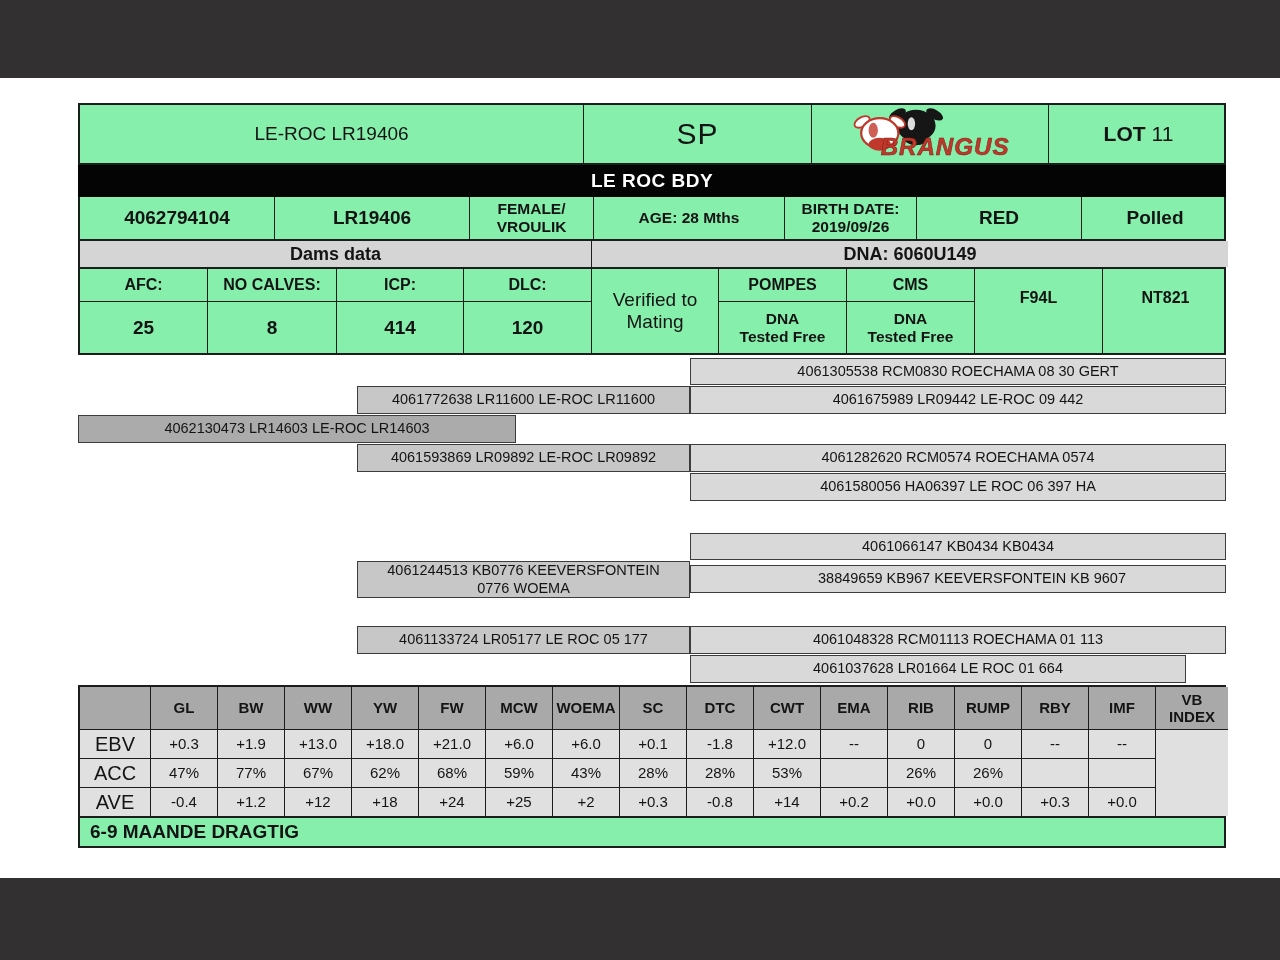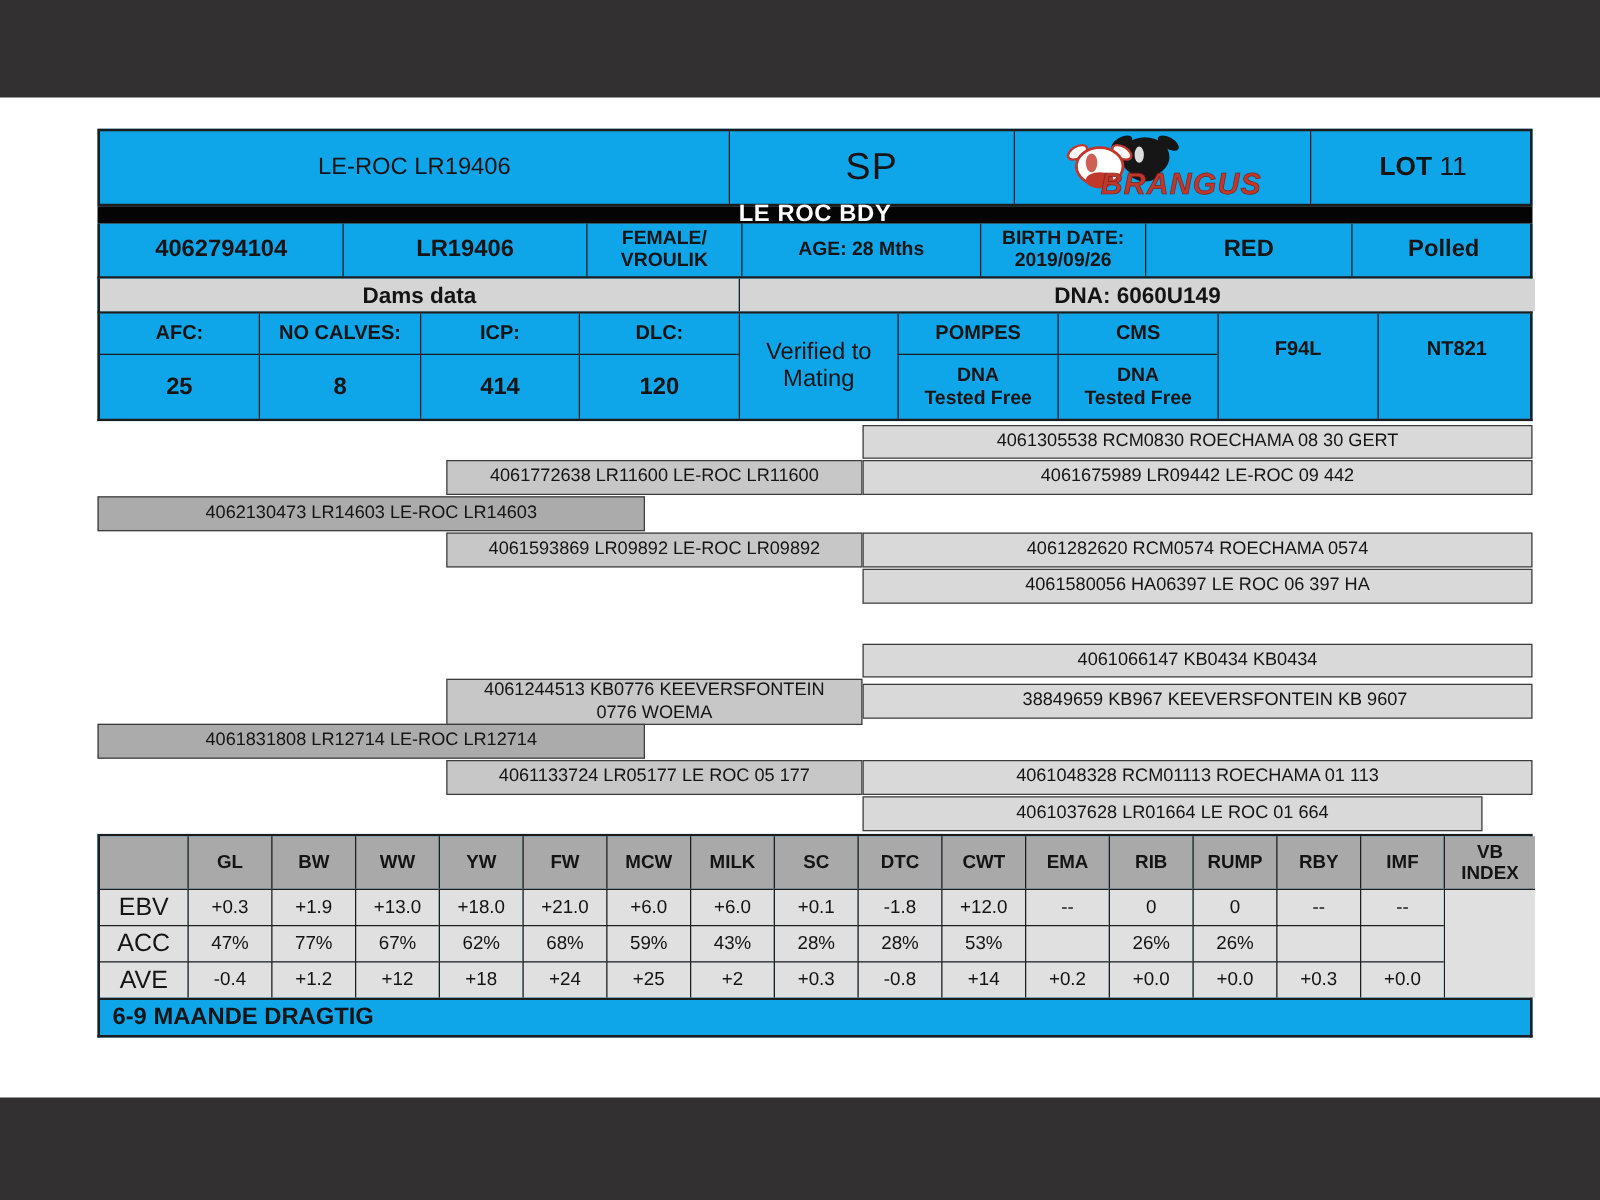--- a/index.html
+++ b/index.html
@@ -2,38 +2,38 @@
 <html><head>
 <meta charset="utf-8">
 <style>
   * { box-sizing: border-box; margin: 0; padding: 0; }
   html,body { width:1280px; height:960px; overflow:hidden; }
   body { background:#333031; font-family:"Liberation Sans", sans-serif; color:#141414; }
 
   .sheet { position:absolute; top:78px; left:0; width:1280px; height:800px; background:#ffffff; }
   .doc   { position:absolute; left:78px; top:25px; width:1148px; }
 
-  .tbl { display:grid; background:#0ea5e9; border:2px solid #1d1d1d; border-top:none; }
+  .tbl { display:grid; background:#86efac; border:2px solid #1d1d1d; border-top:none; }
   .tbl.first, .tbl.retop { border-top:2px solid #1d1d1d; }
 
   .cell { display:flex; align-items:center; justify-content:center; text-align:center;
           border-left:1.5px solid #1d1d1d; white-space:pre-line; line-height:1.15; }
   .cell.c1 { border-left:none; }
   .cell.bt { border-top:1.5px solid #1d1d1d;text-align:center; }
 
   
   .s1 { grid-template-columns:503px 228px 237px 180px; height:62px; }
   .t-title { font-size:19px; }
   .t-sp    { font-size:30px; letter-spacing:1px; }
   .t-lot   { font-size:21px; }
   .t-lot .b{ font-weight:bold; margin-right:6px; }
   .logo-svg{ width:214px; height:54px; }
 
   
-  .band { height:14px; background:#040404; color:#fff; font-weight:bold; font-size:19px;
+  .band { height:32px; background:#040404; color:#fff; font-weight:bold; font-size:19px;
           display:flex; align-items:center; justify-content:center; letter-spacing:.5px; }
 
   
   .s3 { grid-template-columns:194px 195px 124px 191px 132px 165px 147px; height:44px; }
   .s3 .cell { font-weight:bold; font-size:19px; }
   .s3 .sm   { font-size:15.5px; }
 
   
   .s4 { grid-template-columns:511px 637px; height:28px; }
   .s4 .cell { background:#d5d5d5; font-weight:bold; font-size:18px; }
@@ -145,35 +145,34 @@
       <div class="pbox g2" style="left:279px; top:31px;  width:333px; height:28px;">4061772638 LR11600 LE-ROC LR11600</div>
       <div class="pbox g3" style="left:612px; top:31px;  width:536px; height:28px;">4061675989 LR09442 LE-ROC 09 442</div>
       <div class="pbox g1" style="left:0;     top:60px;  width:438px; height:28px;">4062130473 LR14603 LE-ROC LR14603</div>
       <div class="pbox g2" style="left:279px; top:89px;  width:333px; height:28px;">4061593869 LR09892 LE-ROC LR09892</div>
       <div class="pbox g3" style="left:612px; top:89px;  width:536px; height:28px;">4061282620 RCM0574 ROECHAMA 0574</div>
       <div class="pbox g3" style="left:612px; top:118px; width:536px; height:28px;">4061580056 HA06397 LE ROC 06 397 HA</div>
       <div class="pbox g3" style="left:612px; top:178px; width:536px; height:27px;">4061066147 KB0434 KB0434</div>
       <div class="pbox g2" style="left:279px; top:206px; width:333px; height:37px;">4061244513 KB0776 KEEVERSFONTEIN
 0776 WOEMA</div>
       <div class="pbox g3" style="left:612px; top:210px; width:536px; height:28px;padding-left:28px;">38849659 KB967 KEEVERSFONTEIN KB 9607</div>
-      <div class="pbox g1" style="left:0;     top:242px; width:438px; height:28px;">4061831808 LR12714 LE-ROC LR12714</div>
       <div class="pbox g2" style="left:279px; top:271px; width:333px; height:28px;">4061133724 LR05177 LE ROC 05 177</div>
       <div class="pbox g3" style="left:612px; top:271px; width:536px; height:28px;">4061048328 RCM01113 ROECHAMA 01 113</div>
       <div class="pbox g3" style="left:612px; top:300px; width:496px; height:28px;">4061037628 LR01664 LE ROC 01 664</div>
     </div>
 
     <div class="tbl s7 retop">
       <div class="cell c1 hdr"></div>
       <div class="cell hdr">GL</div>
       <div class="cell hdr">BW</div>
       <div class="cell hdr">WW</div>
       <div class="cell hdr">YW</div>
       <div class="cell hdr">FW</div>
       <div class="cell hdr">MCW</div>
-      <div class="cell hdr">MILK</div>
+      <div class="cell hdr">WOEMA</div>
       <div class="cell hdr">SC</div>
       <div class="cell hdr">DTC</div>
       <div class="cell hdr">CWT</div>
       <div class="cell hdr">EMA</div>
       <div class="cell hdr">RIB</div>
       <div class="cell hdr">RUMP</div>
       <div class="cell hdr">RBY</div>
       <div class="cell hdr">IMF</div>
       <div class="cell hdr">VB
 INDEX</div>

